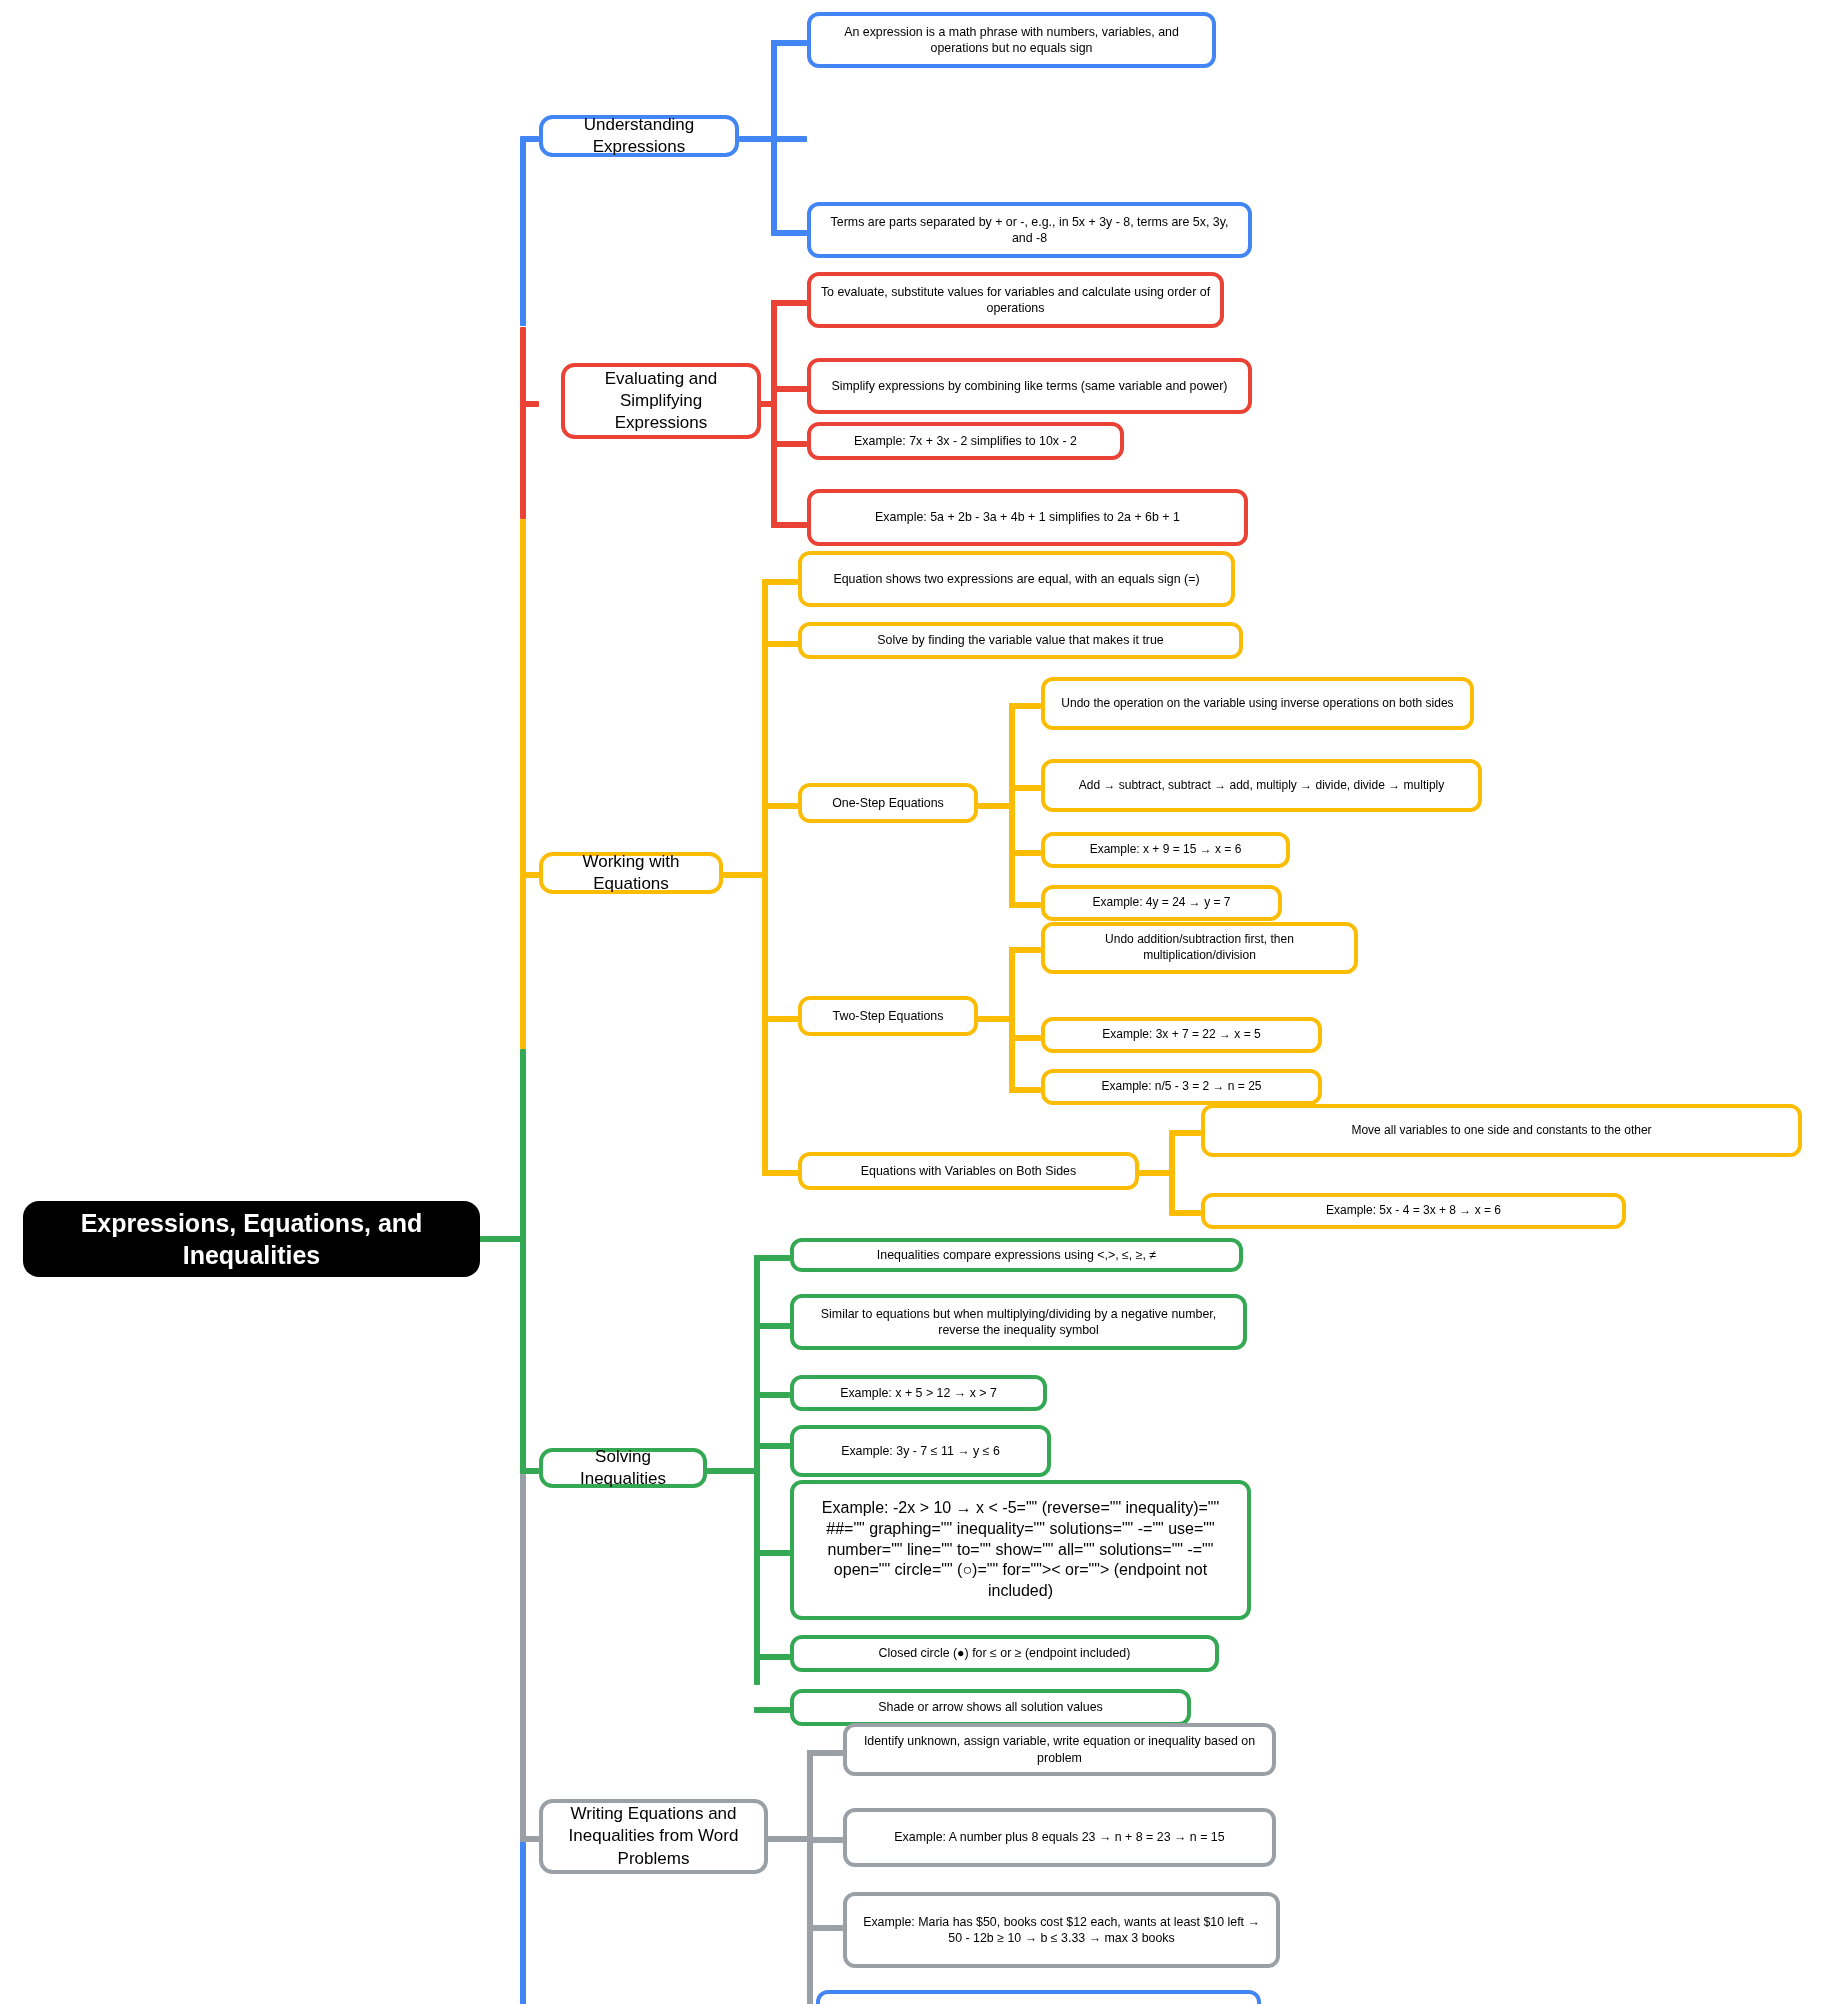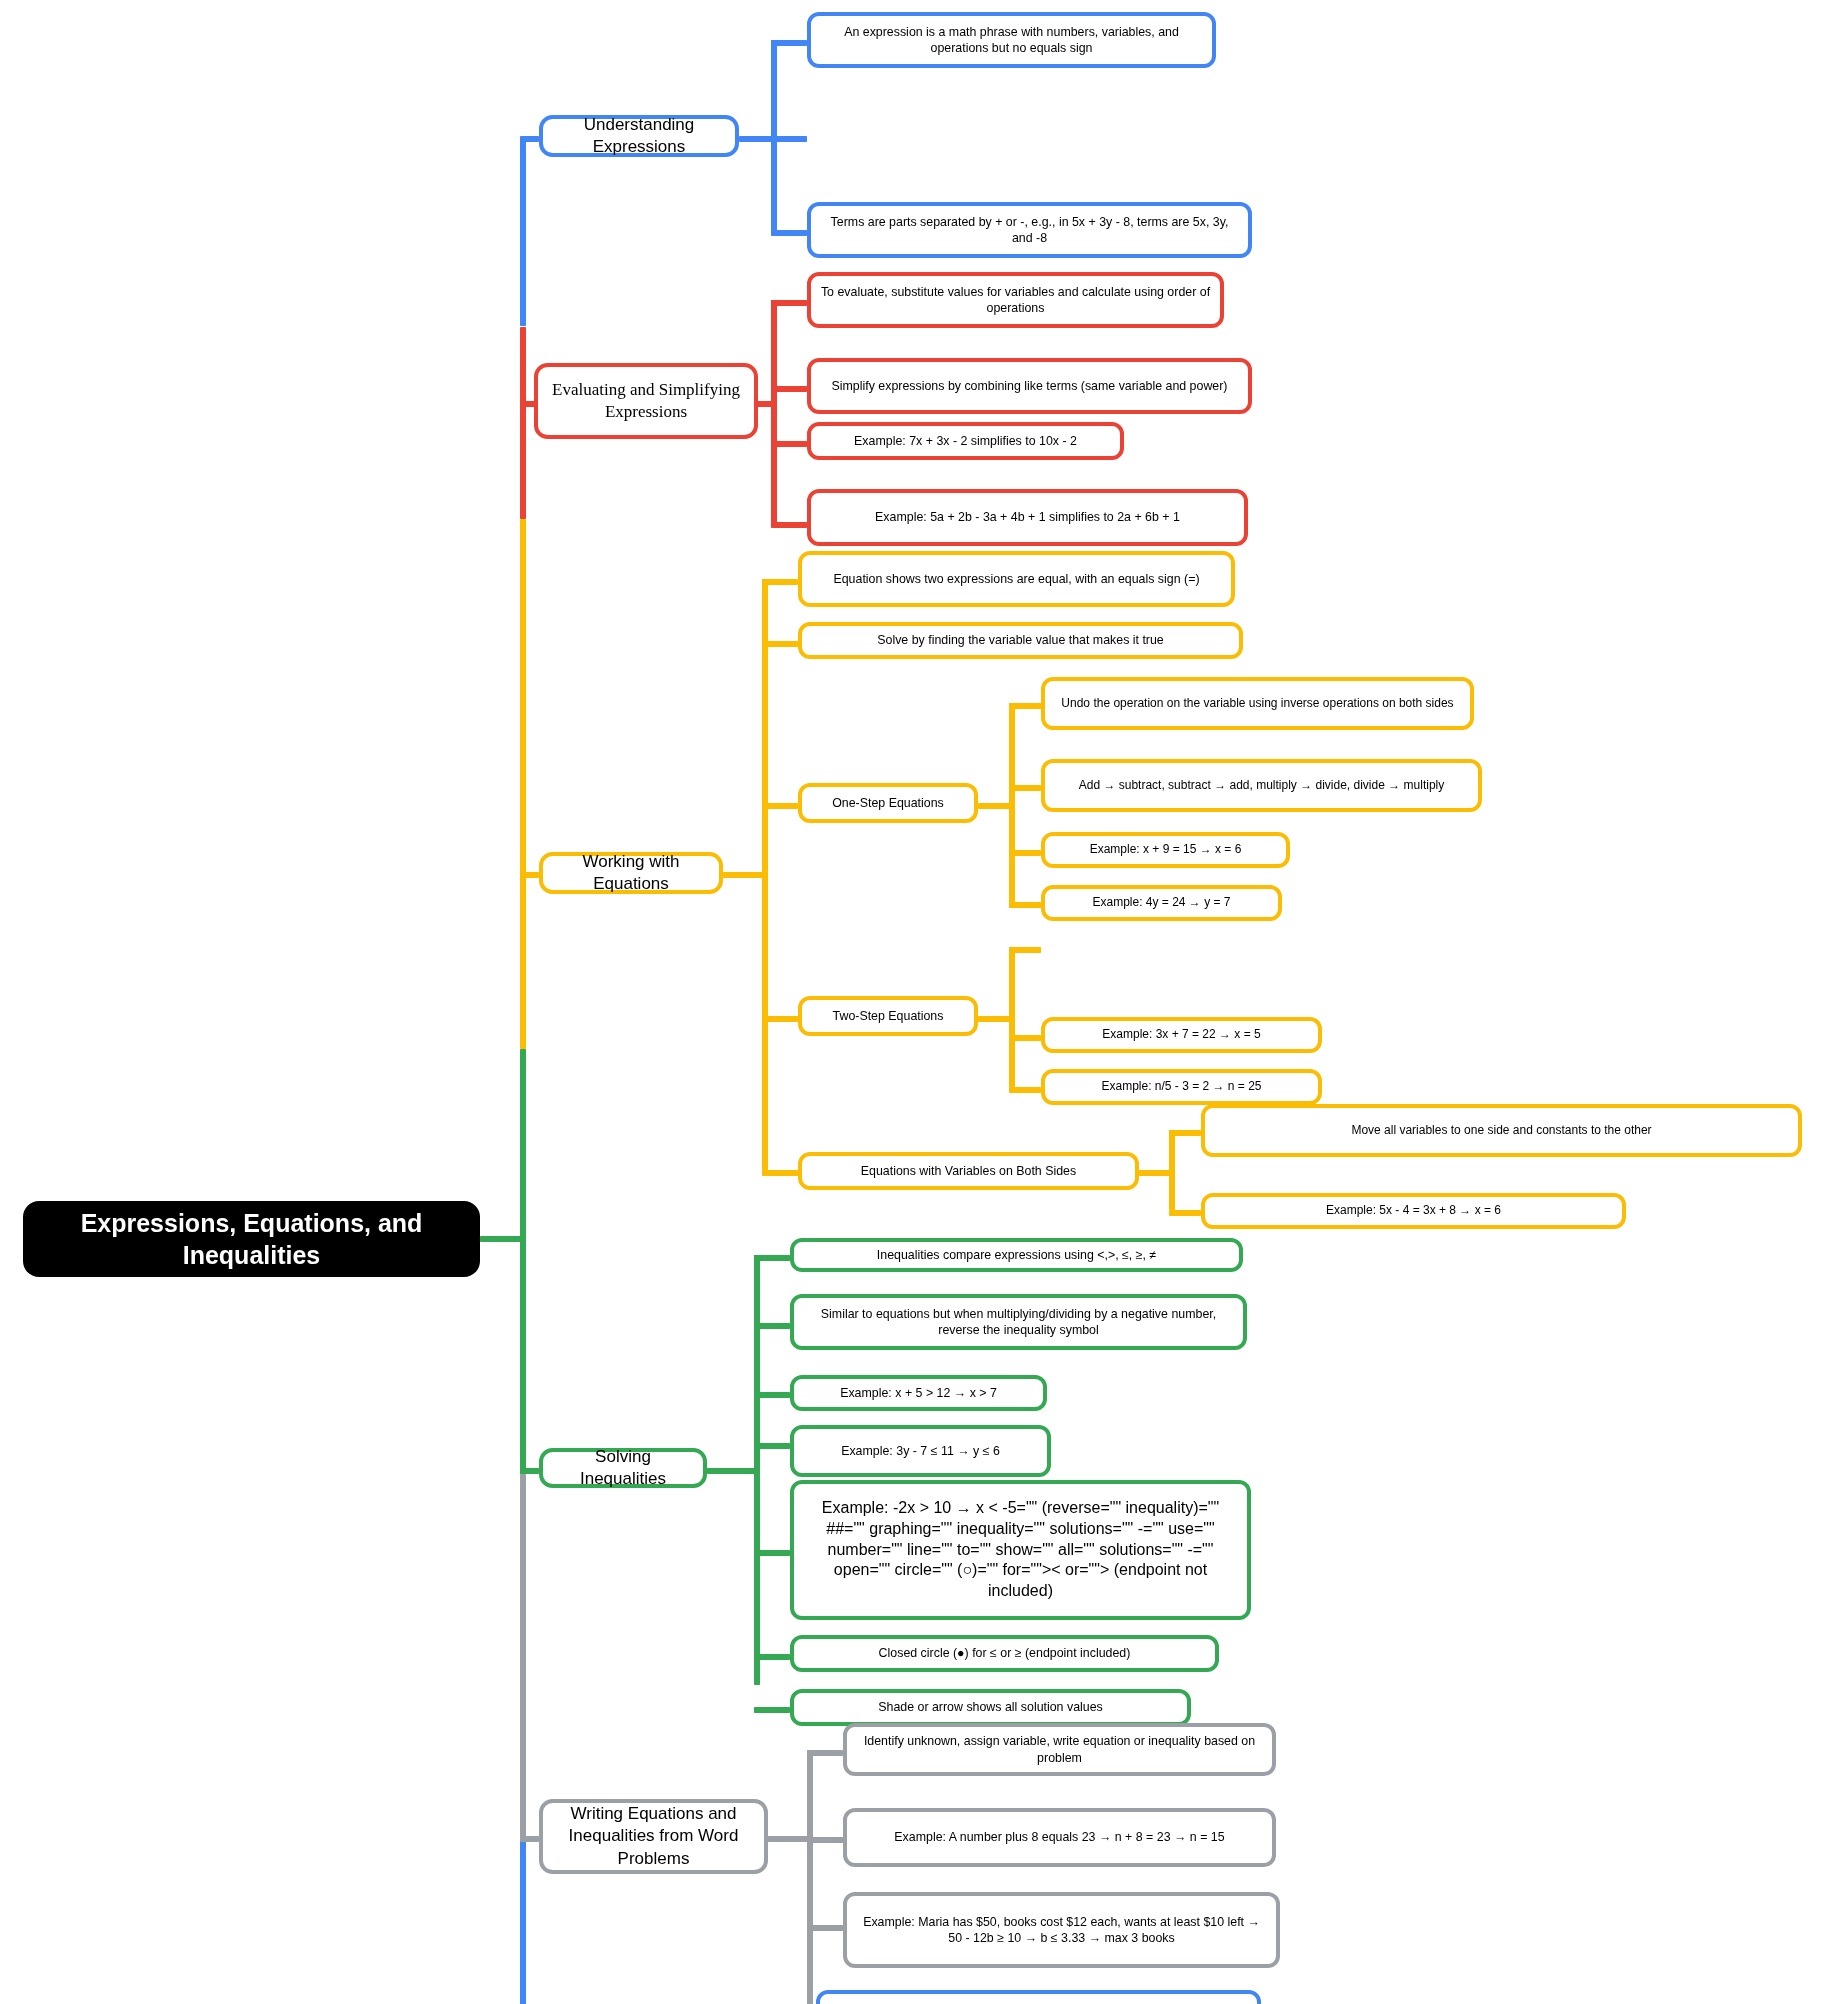--- a/index.html
+++ b/index.html
@@ -97,21 +97,21 @@
   </div>
 
   <div class="h bg-blue" style="left:771px; top:136px; width:36px;"></div>
 
   <div class="h bg-blue" style="left:771px; top:230px; width:36px;"></div>
   <div class="node l2 c-blue" style="left:807px; top:202px; width:445px; height:56px;">
     <span>Terms are parts separated by + or -, e.g., in 5x + 3y - 8, terms are 5x, 3y, and -8</span>
   </div>
 
   <div class="h bg-red" style="left:520px; top:401px; width:19px;"></div>
-  <div class="node l1 c-red" style="left:534px; top:363px; width:224px; height:76px;font-family:Liberation Serif, serif;">
+  <div class="node l1 c-red" style="left:561px; top:363px; width:200px; height:76px;">
     <span>Evaluating and Simplifying Expressions</span>
   </div>
 
   <div class="h bg-red" style="left:739px; top:401px; width:37px;"></div>
   <div class="v bg-red" style="left:771px; top:300px; height:225px;"></div>
 
   <div class="h bg-red" style="left:771px; top:300px; width:36px;"></div>
   <div class="node l2 c-red" style="left:807px; top:272px; width:417px; height:56px;">
     <span>To evaluate, substitute values for variables and calculate using order of operations</span>
   </div>
@@ -177,20 +177,23 @@
   </div>
 
   <div class="h bg-yellow" style="left:762px; top:1016px; width:36px;"></div>
   <div class="node l2 c-yellow" style="left:798px; top:996px; width:180px; height:40px;">
     <span>Two-Step Equations</span>
   </div>
   <div class="h bg-yellow" style="left:978px; top:1016px; width:36px;"></div>
   <div class="v bg-yellow" style="left:1009px; top:947px; height:140px;"></div>
 
   <div class="h bg-yellow" style="left:1009px; top:947px; width:32px;"></div>
+  <div class="node l3 c-yellow" style="left:1041px; top:922px; width:317px; height:52px;">
+    <span>Undo addition/subtraction first, then multiplication/division</span>
+  </div>
 
   <div class="h bg-yellow" style="left:1009px; top:1035px; width:32px;"></div>
   <div class="node l3 c-yellow" style="left:1041px; top:1017px; width:281px; height:36px;">
     <span>Example: 3x + 7 = 22 → x = 5</span>
   </div>
 
   <div class="h bg-yellow" style="left:1009px; top:1087px; width:32px;"></div>
   <div class="node l3 c-yellow" style="left:1041px; top:1069px; width:281px; height:36px;">
     <span>Example: n/5 - 3 = 2 → n = 25</span>
   </div>

